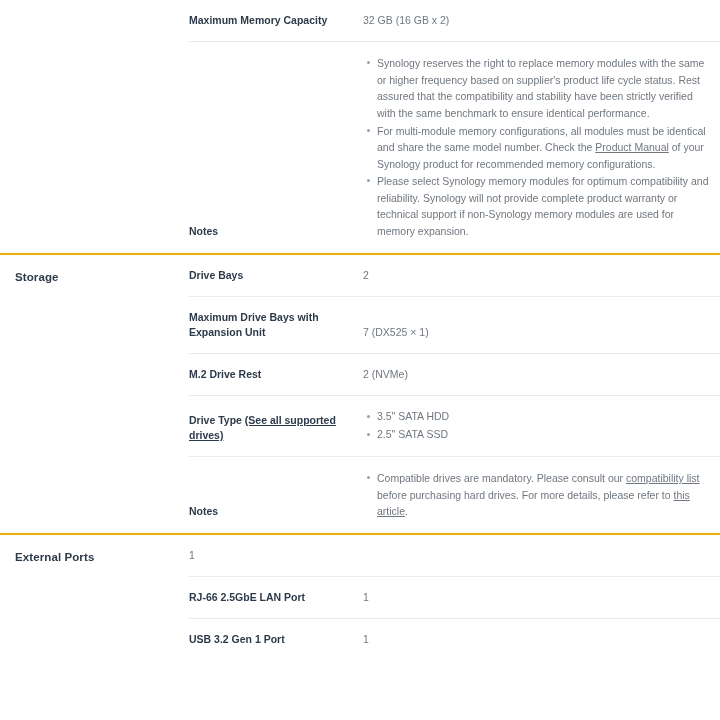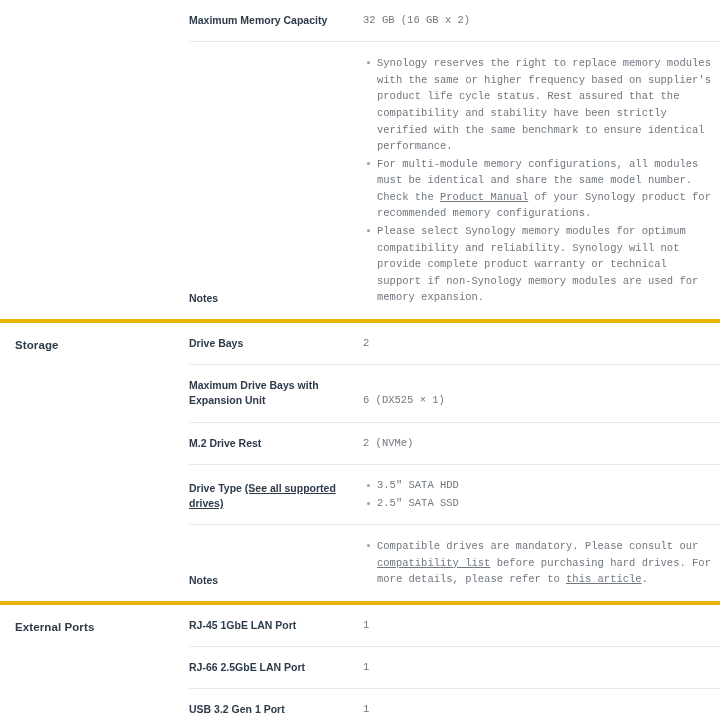--- a/index.html
+++ b/index.html
@@ -18,21 +18,21 @@
 
   .spec-sheet {
     width: 720px;
     position: relative;
   }
 
   
   .section {
     display: flex;
     align-items: flex-start;
-    border-top: 4px solid #eab308;
+    border-top: 2px solid #eab308;
     width: 720px;
     box-sizing: border-box;
   }
   .section.first {
     border-top: none;
   }
 
   .section-title {
     width: 189px;
     flex: 0 0 189px;
@@ -73,21 +73,20 @@
   }
 
   .row-value {
     flex: 1 1 auto;
     min-width: 0;
     box-sizing: border-box;
     padding: 13px 6px 13px 0;
     font-size: 10.5px;
     color: #70777f;
     line-height: 1.45;
-    font-family: Liberation Mono, monospace;
   }
 
   .row-value ul {
     margin: 0;
     padding: 0 0 0 14px;
     list-style: none;
   }
   .row-value ul li {
     position: relative;
     margin: 0 0 2px 0;
@@ -159,21 +158,21 @@
       </div>
       <div class="section">
         <div class="section-title">Storage</div>
         <div class="rows">
           <div class="row first-row">
             <div class="row-label">Drive Bays</div>
             <div class="row-value">2</div>
           </div>
           <div class="row">
             <div class="row-label">Maximum Drive Bays with Expansion Unit</div>
-            <div class="row-value">6 (DX525 × 1)</div>
+            <div class="row-value">7 (DX525 × 1)</div>
           </div>
           <div class="row">
             <div class="row-label">M.2 Drive Rest</div>
             <div class="row-value">2 (NVMe)</div>
           </div>
           <div class="row">
             <div class="row-label"><span>Drive Type </span><a class="label-link" href="#">(See all supported drives)</a></div>
             <div class="row-value">
               <ul>
                 <li>3.5" SATA HDD</li>
@@ -188,21 +187,20 @@
                 <li><span>Compatible drives are mandatory. Please consult our </span><a class="inline-link" href="#">compatibility list</a><span> before purchasing hard drives. For more details, please refer to </span><a class="inline-link" href="#">this article</a><span>.</span></li>
               </ul>
             </div>
           </div>
         </div>
       </div>
       <div class="section">
         <div class="section-title">External Ports</div>
         <div class="rows">
           <div class="row first-row">
-            <div class="row-label">RJ-45 1GbE LAN Port</div>
             <div class="row-value">1</div>
           </div>
           <div class="row">
             <div class="row-label">RJ-66 2.5GbE LAN Port</div>
             <div class="row-value">1</div>
           </div>
           <div class="row">
             <div class="row-label">USB 3.2 Gen 1 Port</div>
             <div class="row-value">1</div>
           </div>

